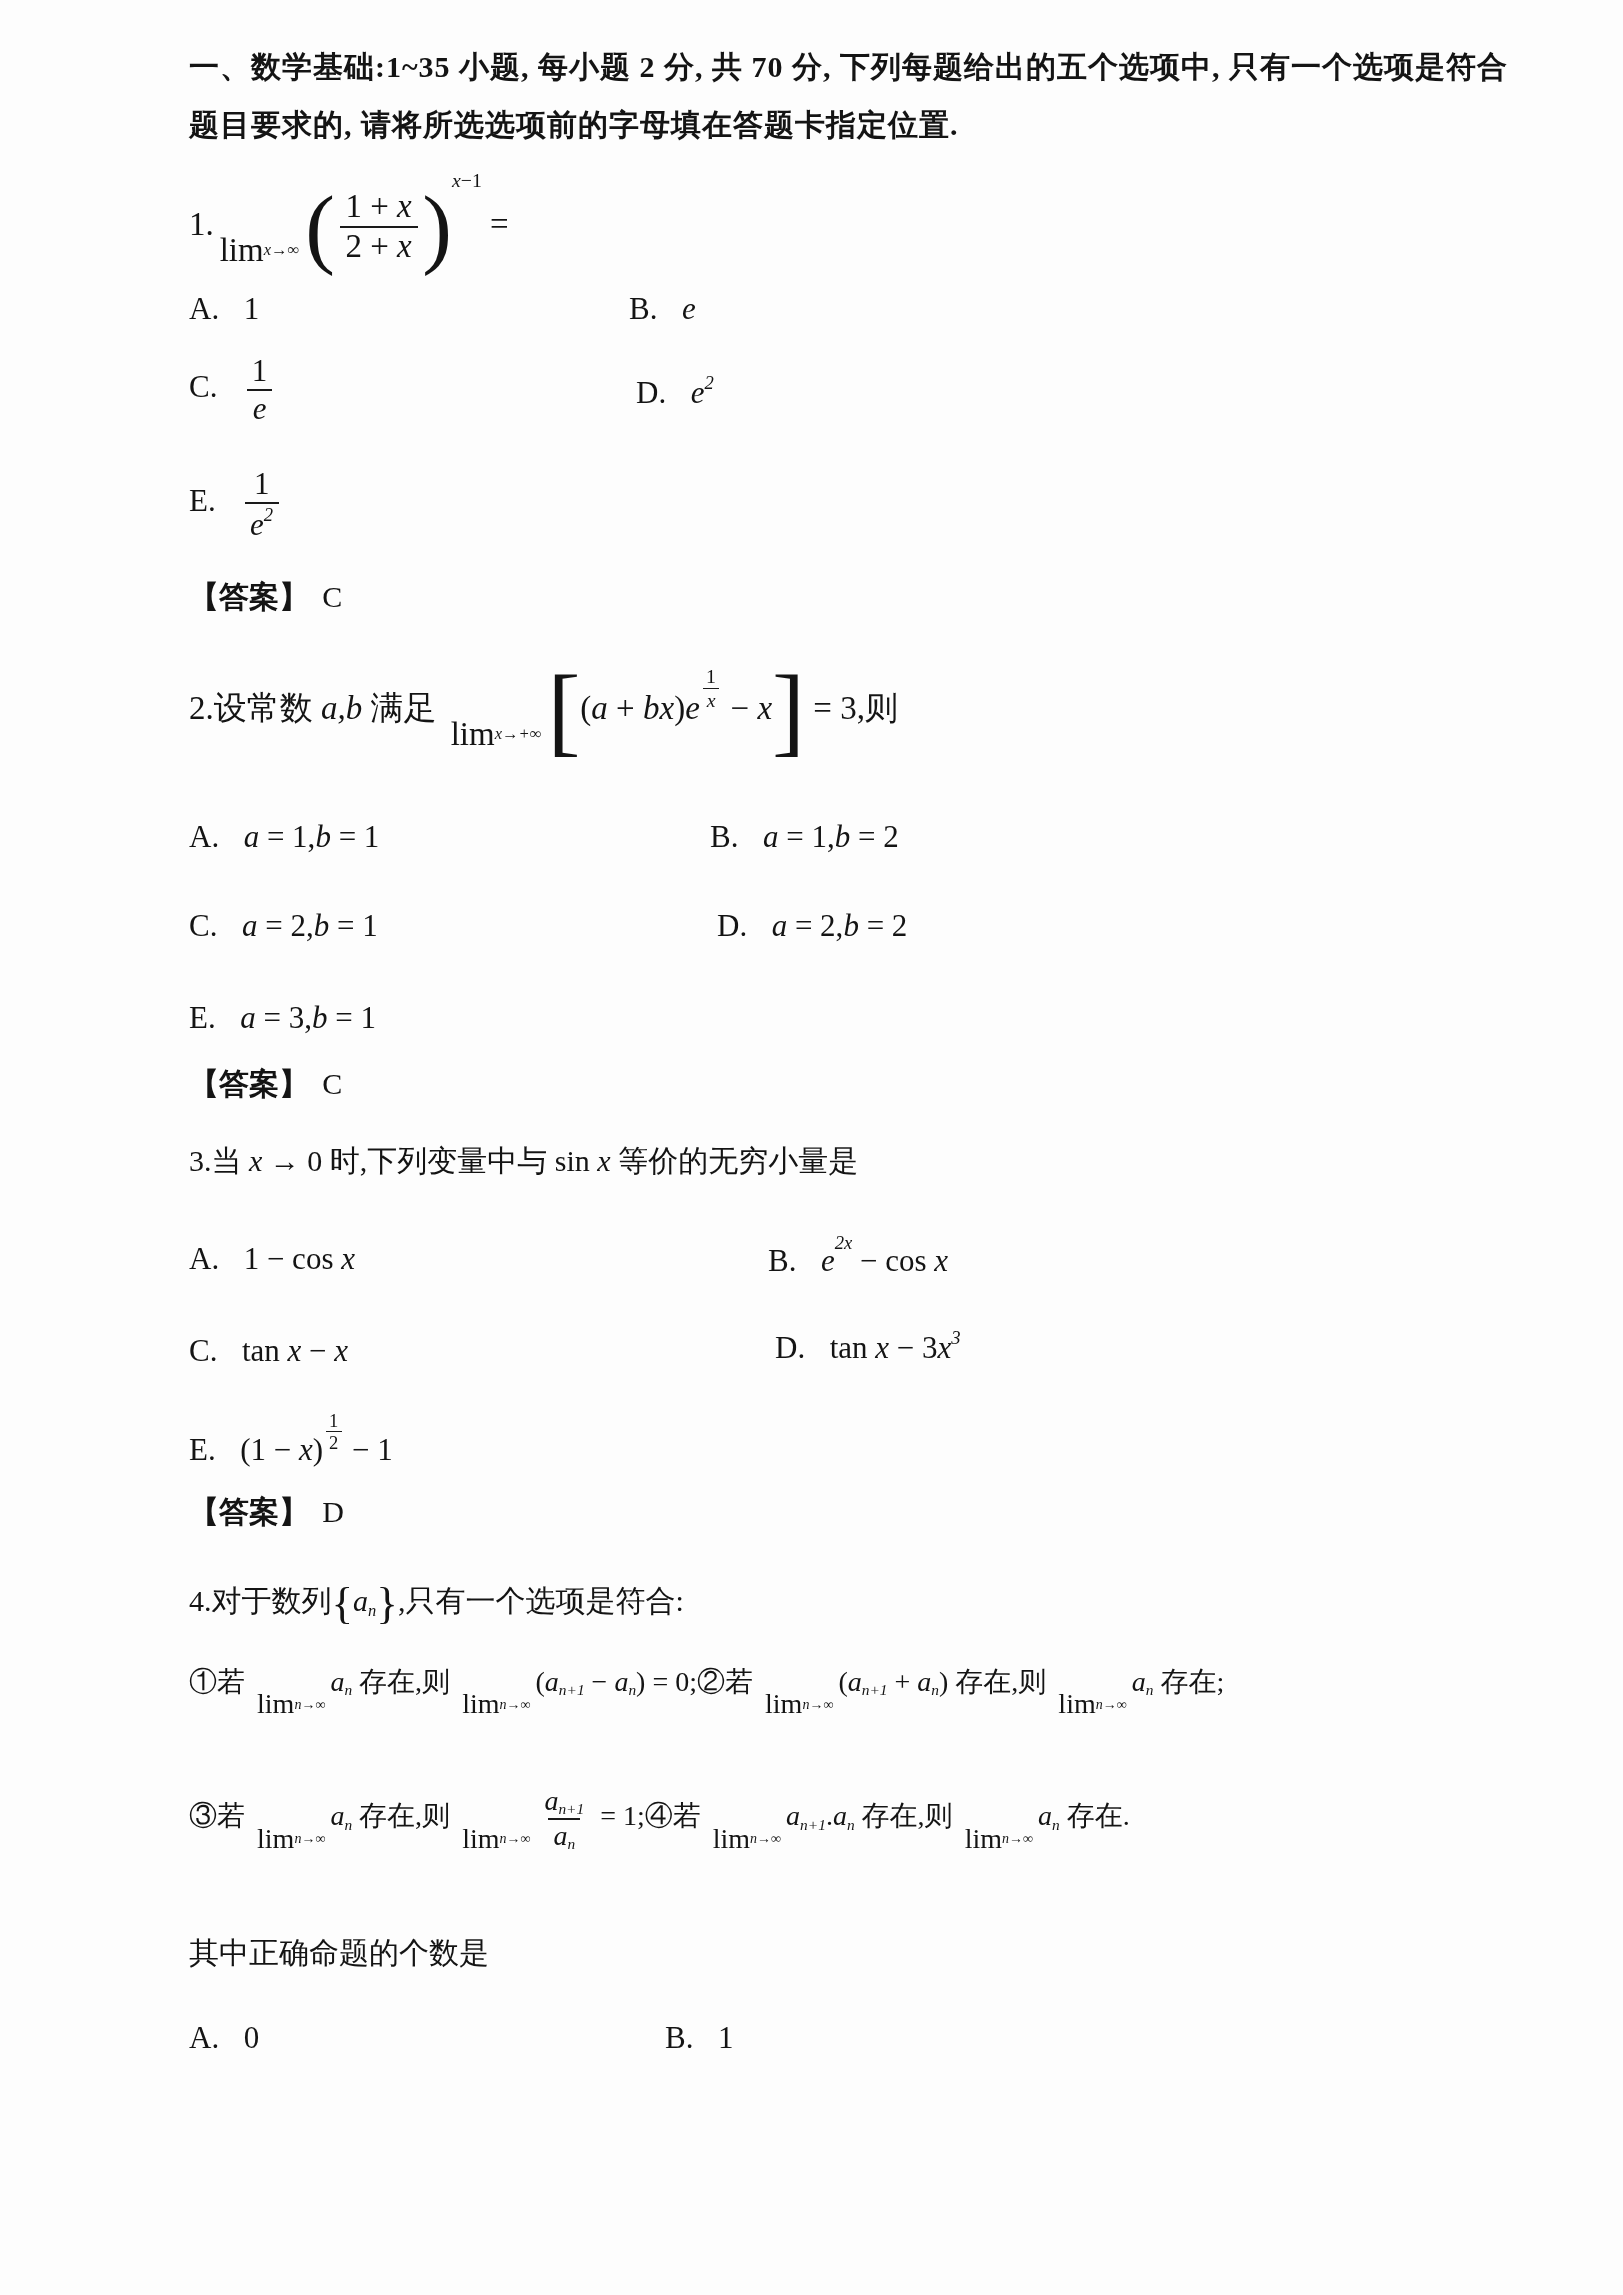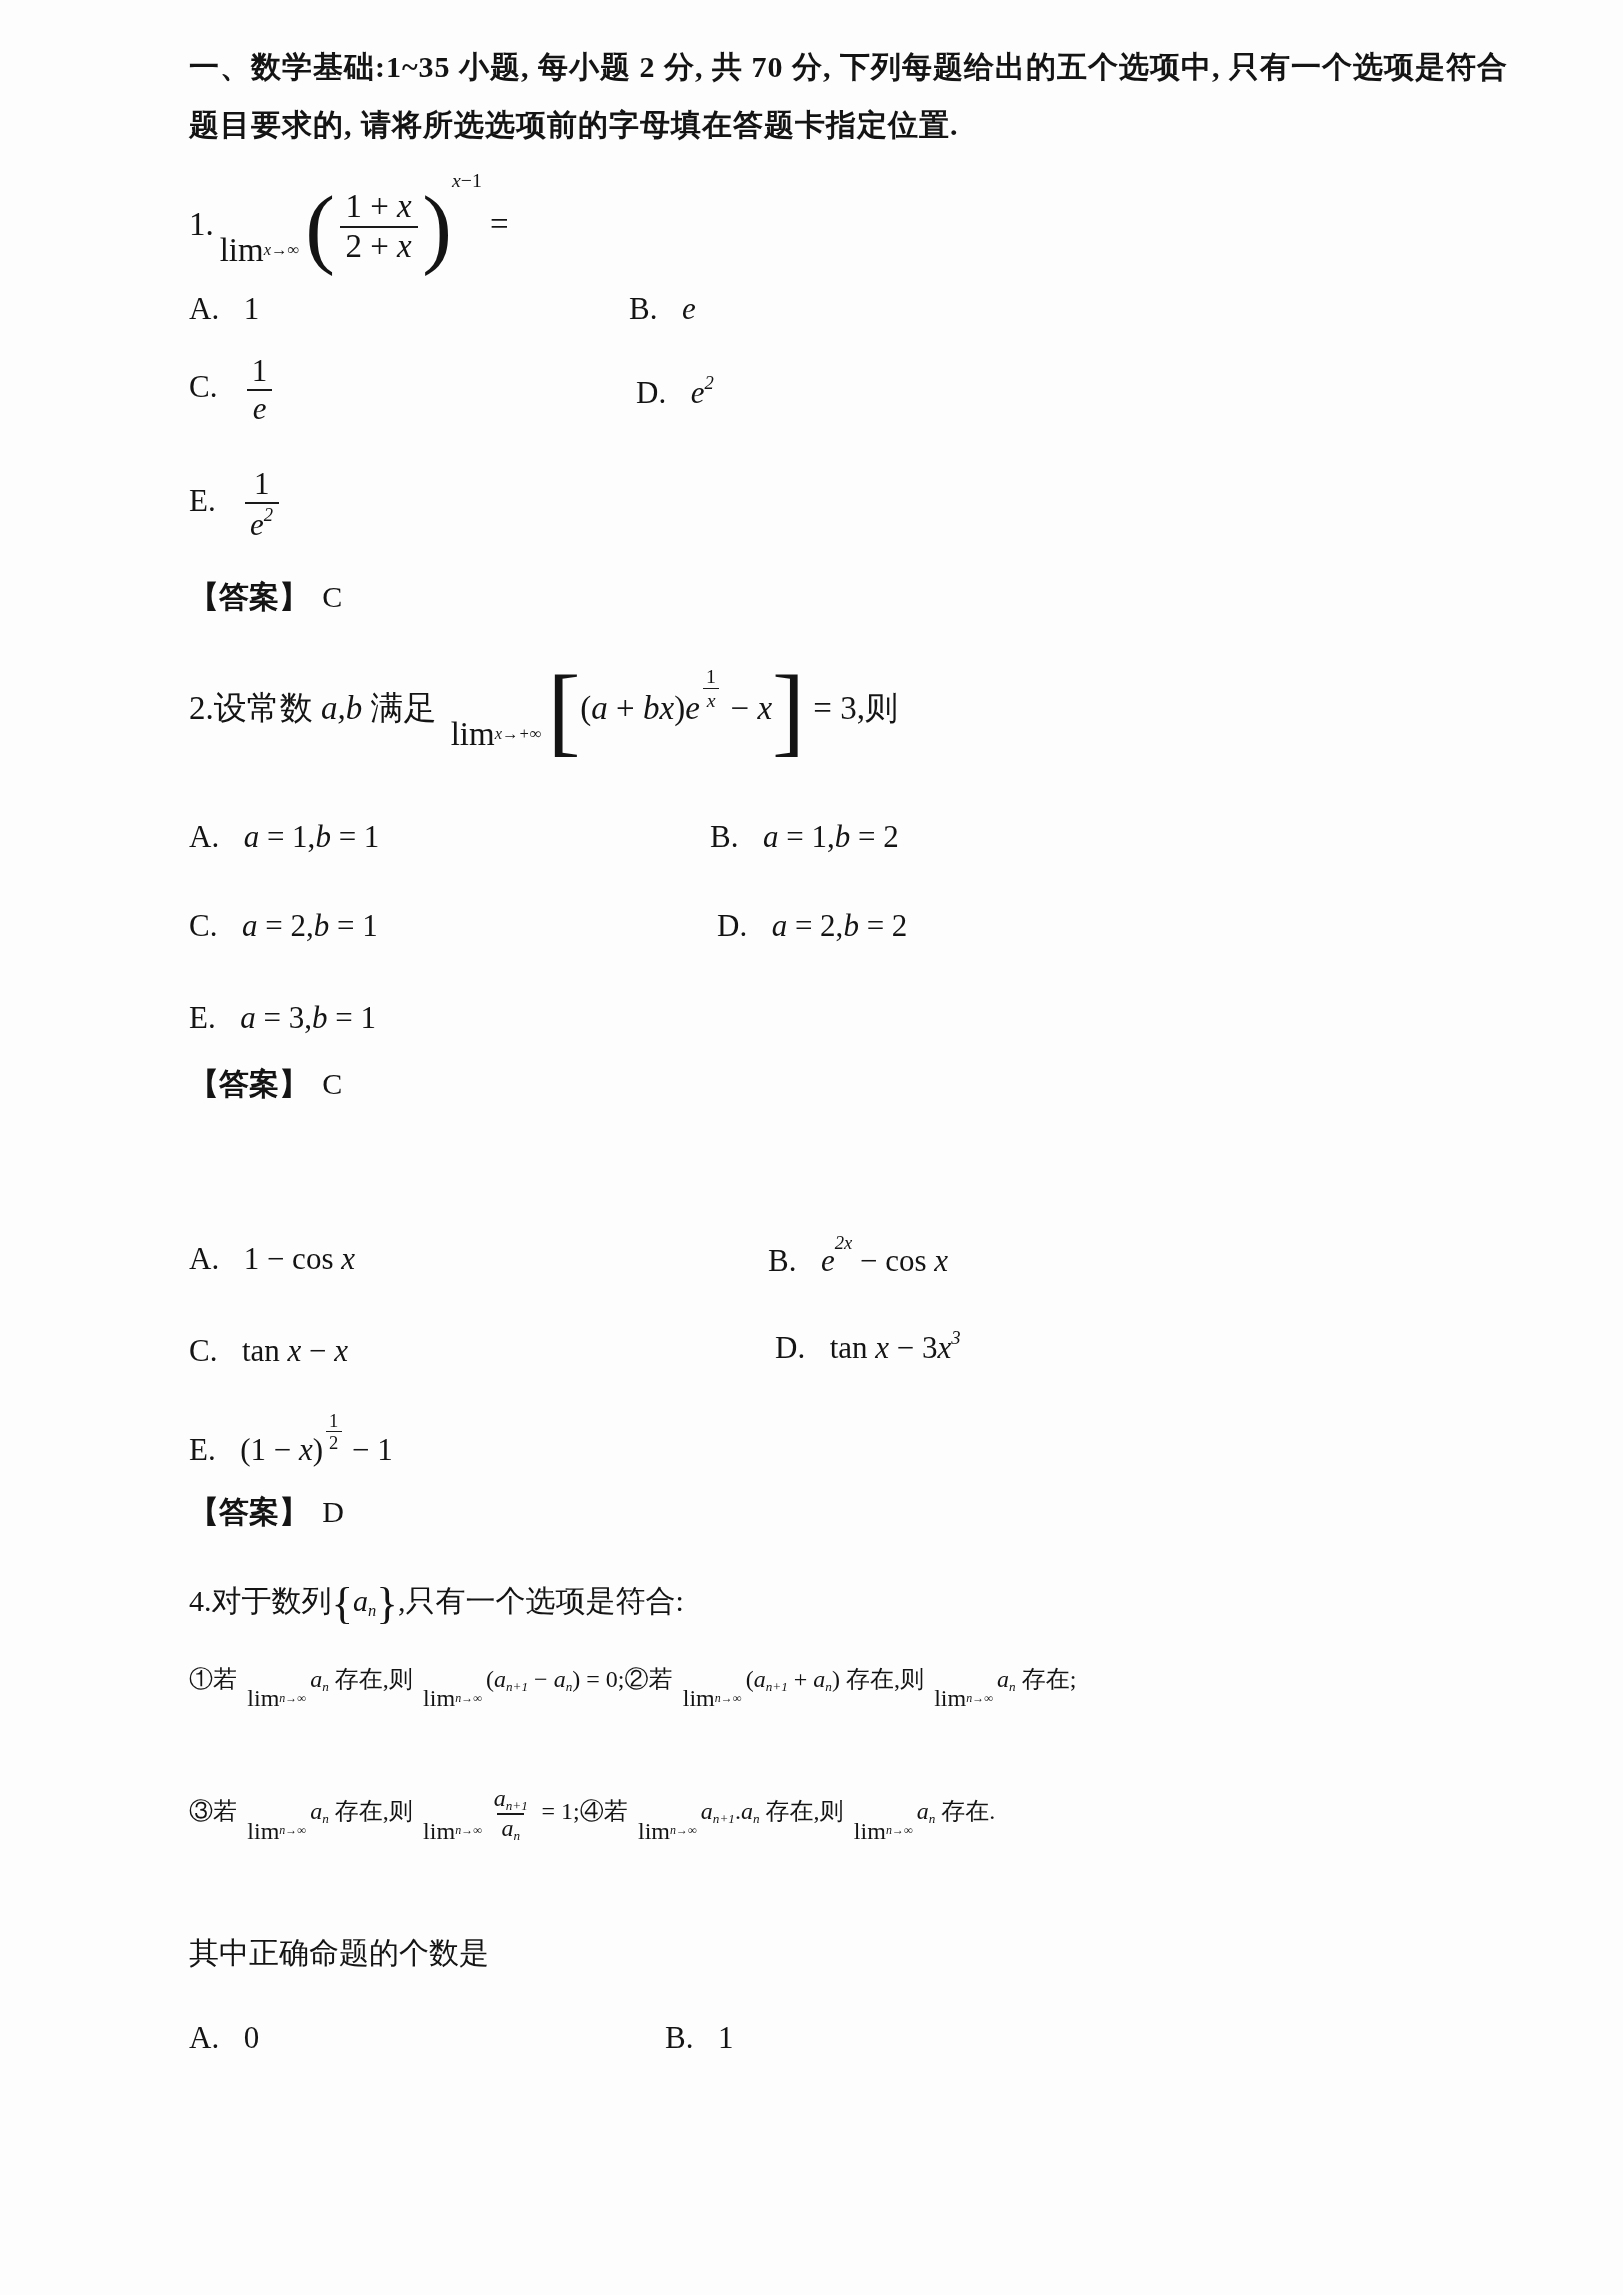--- a/index.html
+++ b/index.html
@@ -10,21 +10,21 @@
     background:#fdfdfd;
     font-family:"Liberation Serif","DejaVu Serif",serif;
     color:#141414;
     overflow:hidden;
   }
   .block{position:absolute;left:189px;white-space:nowrap;}
   .header-line{font-size:30px;font-weight:600;letter-spacing:1px;}
   .stem{font-size:30px;}
   .formula-lg{font-size:33px;}
   .option{font-size:31px;}
-  .prop{font-size:24px;}
+  .prop{font-size:28px;}
   .answer{font-size:30px;}
   .footer{left:0;width:1623px;text-align:center;font-size:26.6px;}
   .opt-label{margin-right:24.5px;}
   .opt-body{}
   .answer-label{font-weight:700;}
   .answer-value{margin-left:13.3px;}
 
   
   .m-text{font-style:normal;}
   .m-rm{font-style:normal;}
@@ -76,20 +76,21 @@
           <span class="m-num"><span class="m-rm">1</span></span>
           <span class="m-den"><span class="m-it">x</span></span>
         </span></span><span class="m-rm"> − </span><span class="m-it">x</span><span class="m-big" style="font-size: 3em;">]</span><span class="m-rm"> = 3</span><span class="m-text">,则</span></div>
   <div class="block option" style="top:819px;"><span class="opt-label">A.</span><span class="opt-body"><span class="m-it">a</span><span class="m-rm"> = 1,</span><span class="m-it">b</span><span class="m-rm"> = 1</span></span></div>
   <div class="block option" style="top:819px;left:710px;"><span class="opt-label">B.</span><span class="opt-body"><span class="m-it">a</span><span class="m-rm"> = 1,</span><span class="m-it">b</span><span class="m-rm"> = 2</span></span></div>
   <div class="block option" style="top:908px;"><span class="opt-label">C.</span><span class="opt-body"><span class="m-it">a</span><span class="m-rm"> = 2,</span><span class="m-it">b</span><span class="m-rm"> = 1</span></span></div>
   <div class="block option" style="top:908px;left:717px;"><span class="opt-label">D.</span><span class="opt-body"><span class="m-it">a</span><span class="m-rm"> = 2,</span><span class="m-it">b</span><span class="m-rm"> = 2</span></span></div>
   <div class="block option" style="top:1000px;"><span class="opt-label">E.</span><span class="opt-body"><span class="m-it">a</span><span class="m-rm"> = 3,</span><span class="m-it">b</span><span class="m-rm"> = 1</span></span></div>
   <div class="block answer" style="top:1064px;"><span class="answer-label">【答案】</span><span class="answer-value">C</span></div>
 
+  <div class="block stem" style="top:1141px;"><span class="m-text">3.当 </span><span class="m-it">x</span><span class="m-rm"> → 0 </span><span class="m-text">时,下列变量中与 </span><span class="m-rm">sin </span><span class="m-it">x</span><span class="m-text"> 等价的无穷小量是</span></div>
   <div class="block option" style="top:1241px;"><span class="opt-label">A.</span><span class="opt-body"><span class="m-rm">1 − cos </span><span class="m-it">x</span></span></div>
   <div class="block option" style="top:1232px;left:768px;"><span class="opt-label">B.</span><span class="opt-body"><span class="m-it">e</span><span class="m-sup" style="vertical-align: 1.2em;"><span class="m-it">2x</span></span><span class="m-rm"> − cos </span><span class="m-it">x</span></span></div>
   <div class="block option" style="top:1333px;"><span class="opt-label">C.</span><span class="opt-body"><span class="m-rm">tan </span><span class="m-it">x</span><span class="m-rm"> − </span><span class="m-it">x</span></span></div>
   <div class="block option" style="top:1327px;left:775px;"><span class="opt-label">D.</span><span class="opt-body"><span class="m-rm">tan </span><span class="m-it">x</span><span class="m-rm"> − 3</span><span class="m-it">x</span><span class="m-sup">3</span></span></div>
   <div class="block option" style="top:1410px;"><span class="opt-label">E.</span><span class="opt-body"><span class="m-rm">(1 − </span><span class="m-it">x</span><span class="m-rm">)</span><span class="m-sup" style="vertical-align: 1.3em;"><span class="m-frac">
             <span class="m-num"><span class="m-rm">1</span></span>
             <span class="m-den"><span class="m-rm">2</span></span>
           </span></span><span class="m-rm"> − 1</span></span></div>
   <div class="block answer" style="top:1492px;"><span class="answer-label">【答案】</span><span class="answer-value">D</span></div>
 

